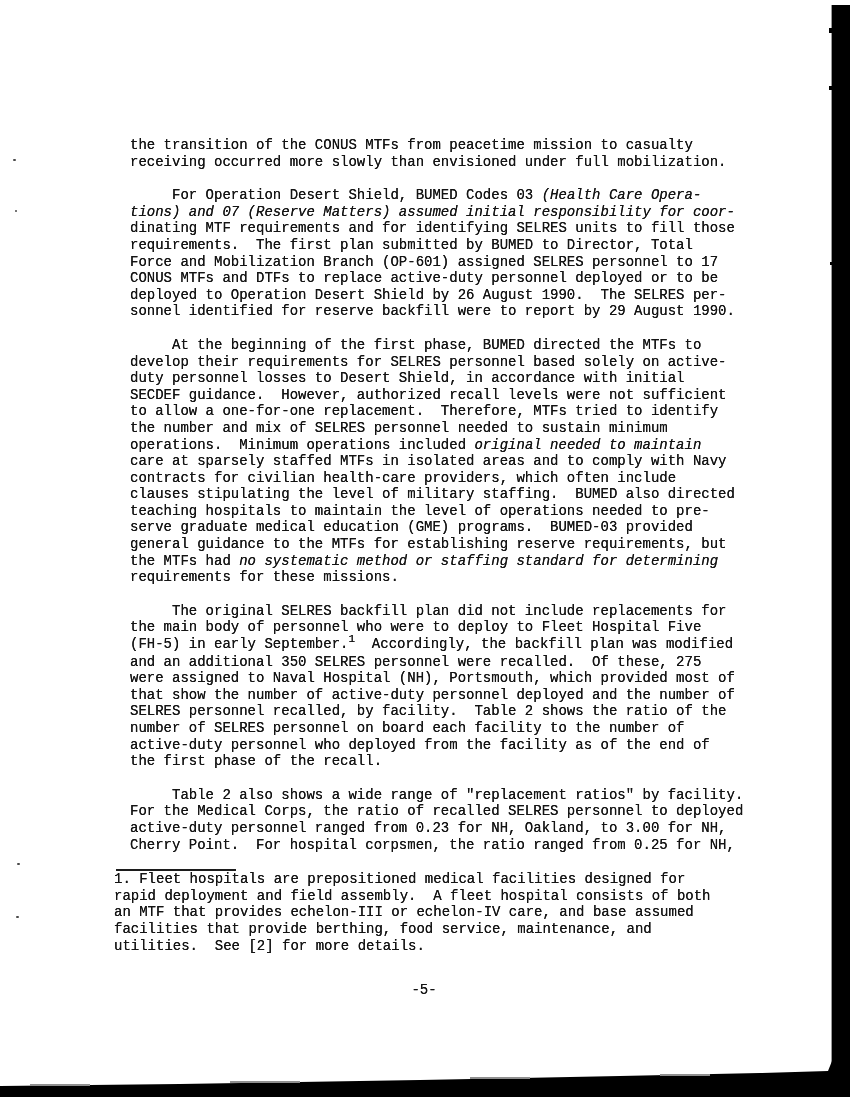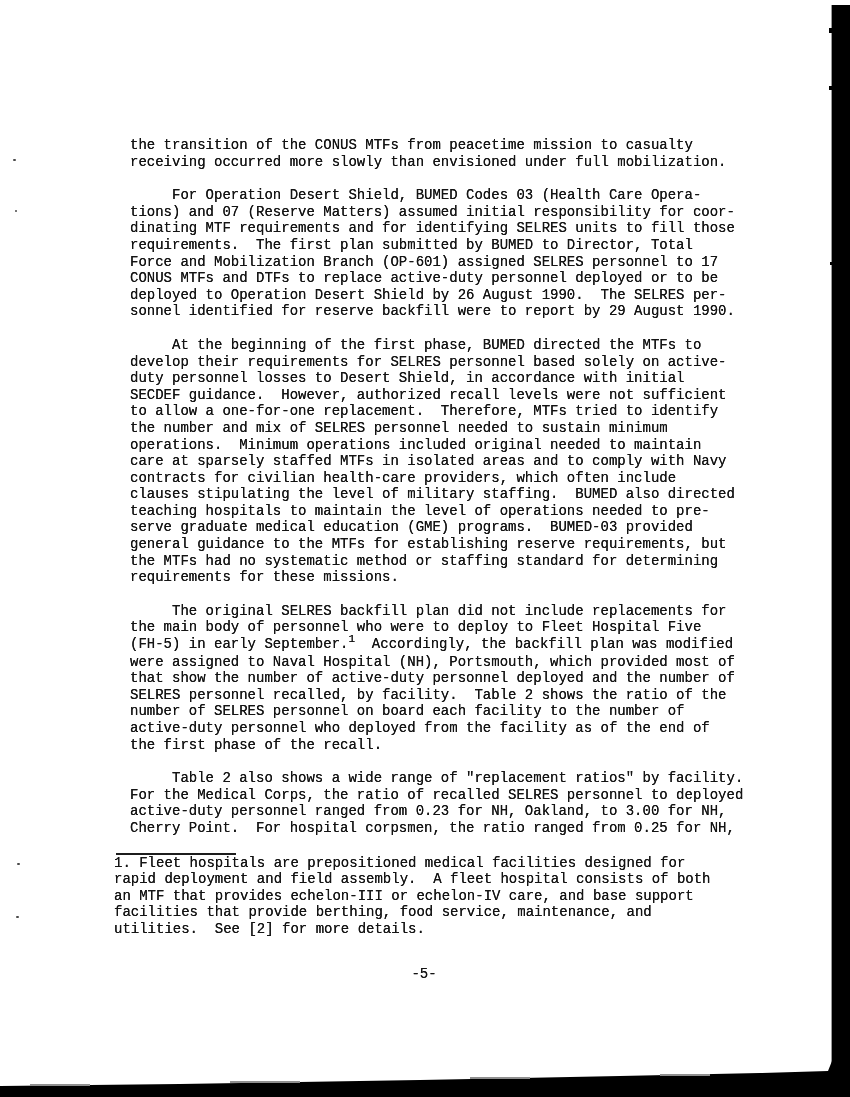--- a/index.html
+++ b/index.html
@@ -11,21 +11,21 @@
   .page{position:absolute;inset:0;background:#ffffff;}
   .text-column{
     position:absolute;left:114px;top:121px;width:640px;
     color:#141414;font-size:14px;line-height:16.6px;
     text-shadow:0 0 0.5px #1a1a1a;
   }
   .para{margin:16px;}
   .para + .para{margin-top:17px;}
   .line{white-space:pre;}
   .seg-r{font-style:normal;}
-  .seg-i{}
+  .seg-i{font-style:italic;}
   .seg-s{font-size:11px;position:relative;top:-6px;}
   .footnote-rule{
     margin-top:14px;margin-left:2px;
     width:120px;height:2px;background:#1c1c1c;
   }
   .footnote{margin-top:0;}
   .page-number{margin-top:28px;width:620px;text-align:center;}
   
   .scan-right{
     position:absolute;left:831px;top:5px;width:19px;height:1092px;
@@ -70,41 +70,42 @@
           <div class="line"><span class="seg-r">teaching hospitals to maintain the level of operations needed to pre-</span></div>
           <div class="line"><span class="seg-r">serve graduate medical education (GME) programs.  BUMED-03 provided</span></div>
           <div class="line"><span class="seg-r">general guidance to the MTFs for establishing reserve requirements, but</span></div>
           <div class="line"><span class="seg-r">the MTFs had </span><span class="seg-i">no systematic method or staffing standard for determining</span></div>
           <div class="line"><span class="seg-r">requirements for these missions.</span></div>
         </div>
         <div class="para">
           <div class="line"><span class="seg-r">     The original SELRES backfill plan did not include replacements for</span></div>
           <div class="line"><span class="seg-r">the main body of personnel who were to deploy to Fleet Hospital Five</span></div>
           <div class="line"><span class="seg-r">(FH-5) in early September.</span><span class="seg-s">1</span><span class="seg-r">  Accordingly, the backfill plan was modified</span></div>
+          <div class="line"><span class="seg-r">and an additional 350 SELRES personnel were recalled.  Of these, 275</span></div>
           <div class="line"><span class="seg-r">were assigned to Naval Hospital (NH), Portsmouth, which provided most of</span></div>
           <div class="line"><span class="seg-r">that show the number of active-duty personnel deployed and the number of</span></div>
           <div class="line"><span class="seg-r">SELRES personnel recalled, by facility.  Table 2 shows the ratio of the</span></div>
           <div class="line"><span class="seg-r">number of SELRES personnel on board each facility to the number of</span></div>
           <div class="line"><span class="seg-r">active-duty personnel who deployed from the facility as of the end of</span></div>
           <div class="line"><span class="seg-r">the first phase of the recall.</span></div>
         </div>
         <div class="para">
           <div class="line"><span class="seg-r">     Table 2 also shows a wide range of "replacement ratios" by facility.</span></div>
           <div class="line"><span class="seg-r">For the Medical Corps, the ratio of recalled SELRES personnel to deployed</span></div>
           <div class="line"><span class="seg-r">active-duty personnel ranged from 0.23 for NH, Oakland, to 3.00 for NH,</span></div>
           <div class="line"><span class="seg-r">Cherry Point.  For hospital corpsmen, the ratio ranged from 0.25 for NH,</span></div>
         </div>
       </div>
 
     <div class="footnote-rule"></div>
 
     <div class="footnote">
         <div class="line"><span class="seg-r">1. Fleet hospitals are prepositioned medical facilities designed for</span></div>
         <div class="line"><span class="seg-r">rapid deployment and field assembly.  A fleet hospital consists of both</span></div>
-        <div class="line"><span class="seg-r">an MTF that provides echelon-III or echelon-IV care, and base support</span></div>
+        <div class="line"><span class="seg-r">an MTF that provides echelon-III or echelon-IV care, and base assumed</span></div>
         <div class="line"><span class="seg-r">facilities that provide berthing, food service, maintenance, and</span></div>
         <div class="line"><span class="seg-r">utilities.  See [2] for more details.</span></div>
       </div>
 
     <div class="page-number line">-5-</div>
   </div>
 
   <div class="scan-right"></div>
   <div class="scan-notch" style="left:829px;top:28px;width:3px;height:5px;"></div>
   <div class="scan-notch" style="left:829px;top:86px;width:3px;height:4px;"></div>

